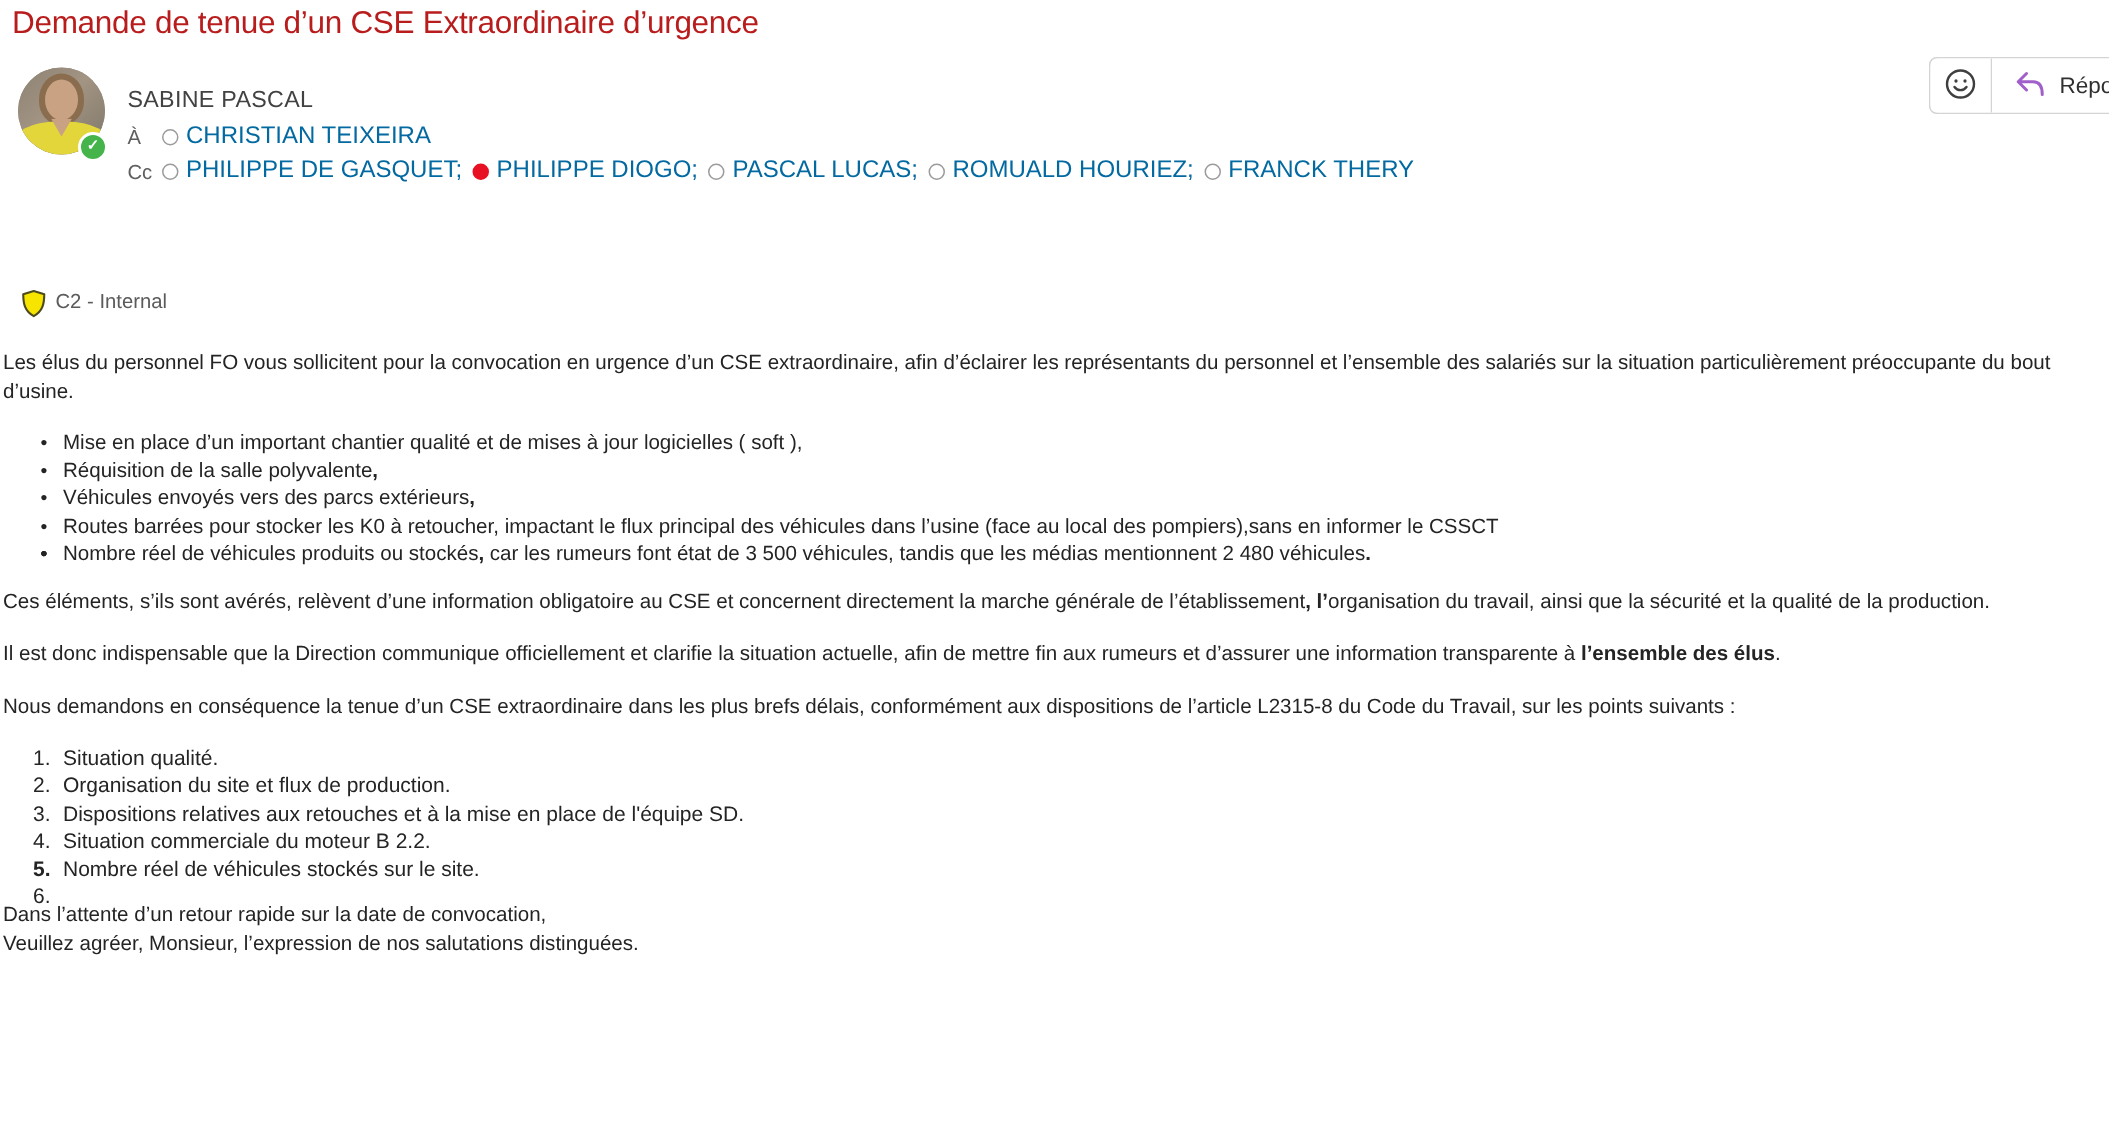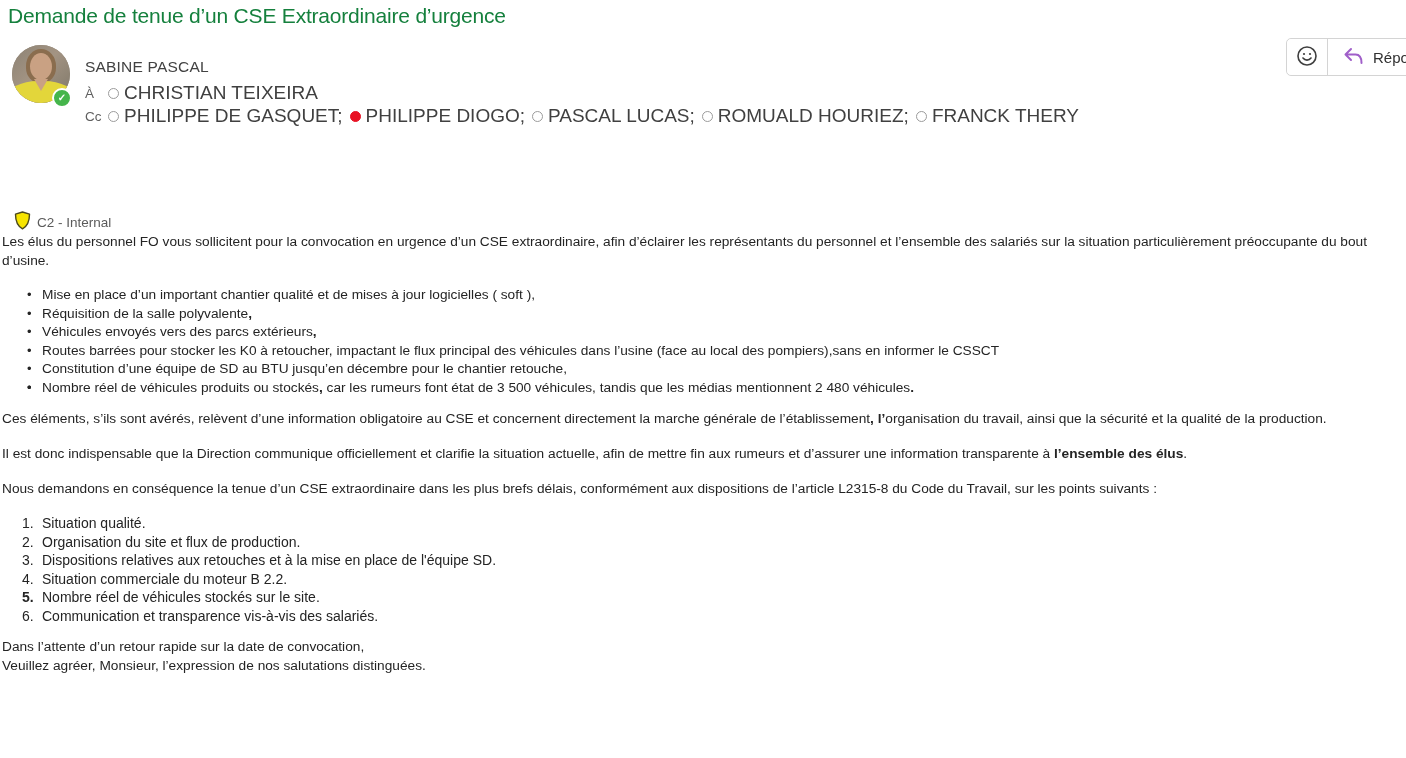--- a/index.html
+++ b/index.html
@@ -8,21 +8,21 @@
     overflow: hidden;
     background: #ffffff;
     font-family: "Liberation Sans", sans-serif;
     position: relative;
   }
   .page { position: relative; width: 1406px; height: 758px; }
 
   
   .subject {
     position: absolute; left: 8px; top: 4px;
-    font-size: 21px; font-weight: 400; color: #15803d;
+    font-size: 21px; font-weight: 400; color: #b91c1c;
     letter-spacing: -0.2px; margin: 0;
   }
 
   
   .toolbar {
     position: absolute; left: 1286px; top: 38px;
     display: flex; align-items: stretch; height: 38px;
     border: 1px solid #d4d4d4; border-radius: 5px;
     background: #fff; box-sizing: border-box;
   }
@@ -62,26 +62,26 @@
   .recip-row { position: absolute; left: 85px; display: flex; align-items: center; }
   .recip-row.to { top: 82px; }
   .recip-row.cc { top: 105px; justify-content: center; }
   .recip-label { font-size: 13.5px; color: #5f5f5f; width: 23px; flex: 0 0 auto; }
   .recipient { display: inline-flex; align-items: center; margin-right: 7px; cursor: pointer; }
   .presence {
     display: inline-block; width: 9px; height: 9px; border-radius: 50%;
     border: 1.5px solid #9b9b9b; background: #fff; margin-right: 5px; box-sizing: content-box;
   }
   .presence.busy { background: #e81123; border-color: #e81123; }
-  .rname { font-size: 19px; color: #404040; }
+  .rname { font-size: 16px; color: #0369a1; }
 
   
   .classification {
     position: absolute; left: 14px; top: 193px;
-    display: flex; align-items: center; gap: 6px; margin-top: 18px;
+    display: flex; gap: 6px;
   }
   .class-label { font-size: 13.5px; color: #5b5b5b; }
 
   
   .email-body {
     position: absolute; left: 2px; top: 232px; right: 0;
     font-size: 13.7px; color: #242424;
   }
   .email-body p { margin: 0 0 16px 0; line-height: 19px; }
   .email-body p.mb0 { margin-bottom: 0; }
@@ -167,32 +167,32 @@
     <span class="class-label">C2 - Internal</span>
   </div>
 
   <div class="email-body" id="email-body">
       <p><span>Les élus du personnel FO vous sollicitent pour la convocation en urgence d’un CSE extraordinaire, afin d’éclairer les représentants du personnel et l’ensemble des salariés sur la situation particulièrement préoccupante du bout d’usine.</span></p>
       <div class="list ul">
         <div class="li"><span class="marker">•</span><span class="li-text"><span>Mise en place d’un important chantier qualité et de mises à jour logicielles ( soft ),</span></span></div>
         <div class="li"><span class="marker">•</span><span class="li-text"><span>Réquisition de la salle polyvalente</span><b>,</b></span></div>
         <div class="li"><span class="marker">•</span><span class="li-text"><span>Véhicules envoyés vers des parcs extérieurs</span><b>,</b></span></div>
         <div class="li"><span class="marker">•</span><span class="li-text"><span>Routes barrées pour stocker les K0 à retoucher, impactant le flux principal des véhicules dans l’usine (face au local des pompiers),sans en informer le CSSCT</span></span></div>
-        <div class="li"><span class="marker">•</span><span class="li-text"><span>Constitution d’une équipe de SD au BTU jusqu’en décembre pour le chantier retouche,</span></span></div>
+        <div class="li"><span class="marker">•</span></div>
         <div class="li"><span class="marker">•</span></div>
         <div class="li"><span class="marker">•</span><span class="li-text"><span>Nombre réel de véhicules produits ou stockés</span><b>,</b><span> car les rumeurs font état de 3&nbsp;500 véhicules, tandis que les médias mentionnent 2&nbsp;480 véhicules</span><b>.</b></span></div>
       </div>
       <p><span>Ces éléments, s’ils sont avérés, relèvent d’une information obligatoire au CSE et concernent directement la marche générale de l’établissement</span><b>, l’</b><span>organisation du travail, ainsi que la sécurité et la qualité de la production.</span></p>
       <p><span>Il est donc indispensable que la Direction communique officiellement et clarifie la situation actuelle, afin de mettre fin aux rumeurs et d’assurer une information transparente à </span><b>l’ensemble des élus</b><span>.</span></p>
       <p><span>Nous demandons en conséquence la tenue d’un CSE extraordinaire dans les plus brefs délais, conformément aux dispositions de l’article L2315-8 du Code du Travail, sur les points suivants :</span></p>
       <div class="list ol">
         <div class="li"><span class="marker">1.</span><span class="li-text"><span>Situation qualité.</span></span></div>
         <div class="li"><span class="marker">2.</span><span class="li-text"><span>Organisation du site et flux de production.</span></span></div>
         <div class="li"><span class="marker">3.</span><span class="li-text"><span>Dispositions relatives aux retouches et à la mise en place de l'équipe SD.</span></span></div>
         <div class="li"><span class="marker">4.</span><span class="li-text"><span>Situation commerciale du moteur B 2.2.</span></span></div>
         <div class="li"><span class="marker bm">5.</span><span class="li-text"><span>Nombre réel de véhicules stockés sur le site.</span></span></div>
-        <div class="li"><span class="marker">6.</span><span class="li-text"><span>Communication et transparence vis-à-vis des salariés.</span></span></div>
+        <div class="li"><span class="marker">6.</span></div>
       </div>
       <p class="mb0"><span>Dans l’attente d’un retour rapide sur la date de convocation,</span></p>
       <p class="mb0"><span>Veuillez agréer, Monsieur, l’expression de nos salutations distinguées.</span></p>
     </div>
 
 </div>
 
 </body></html>

